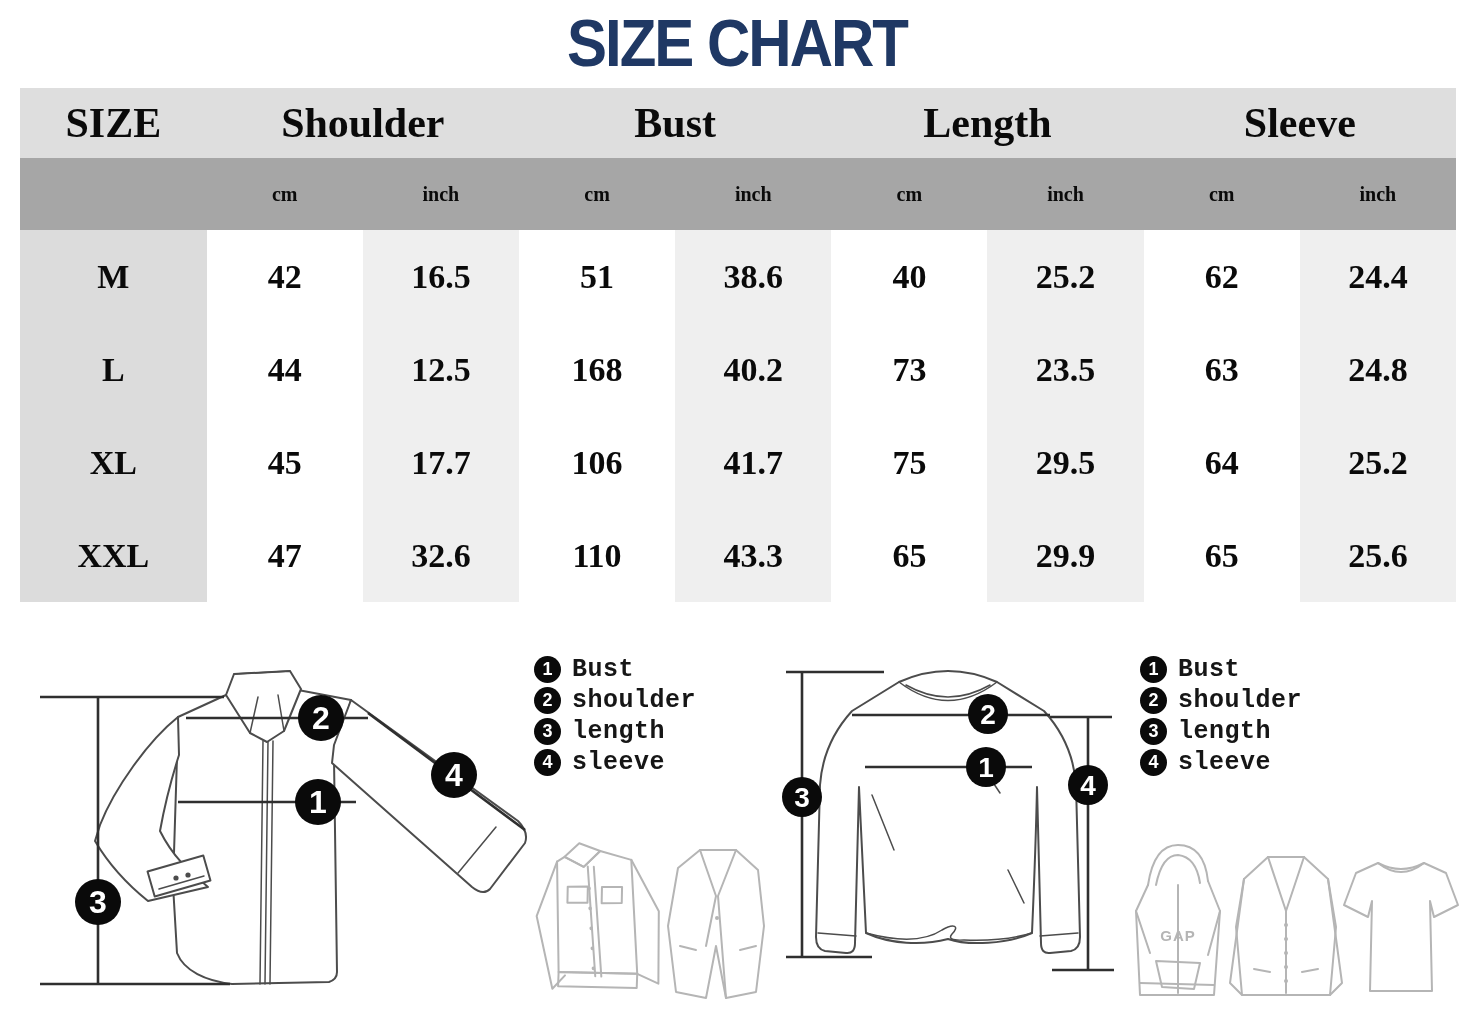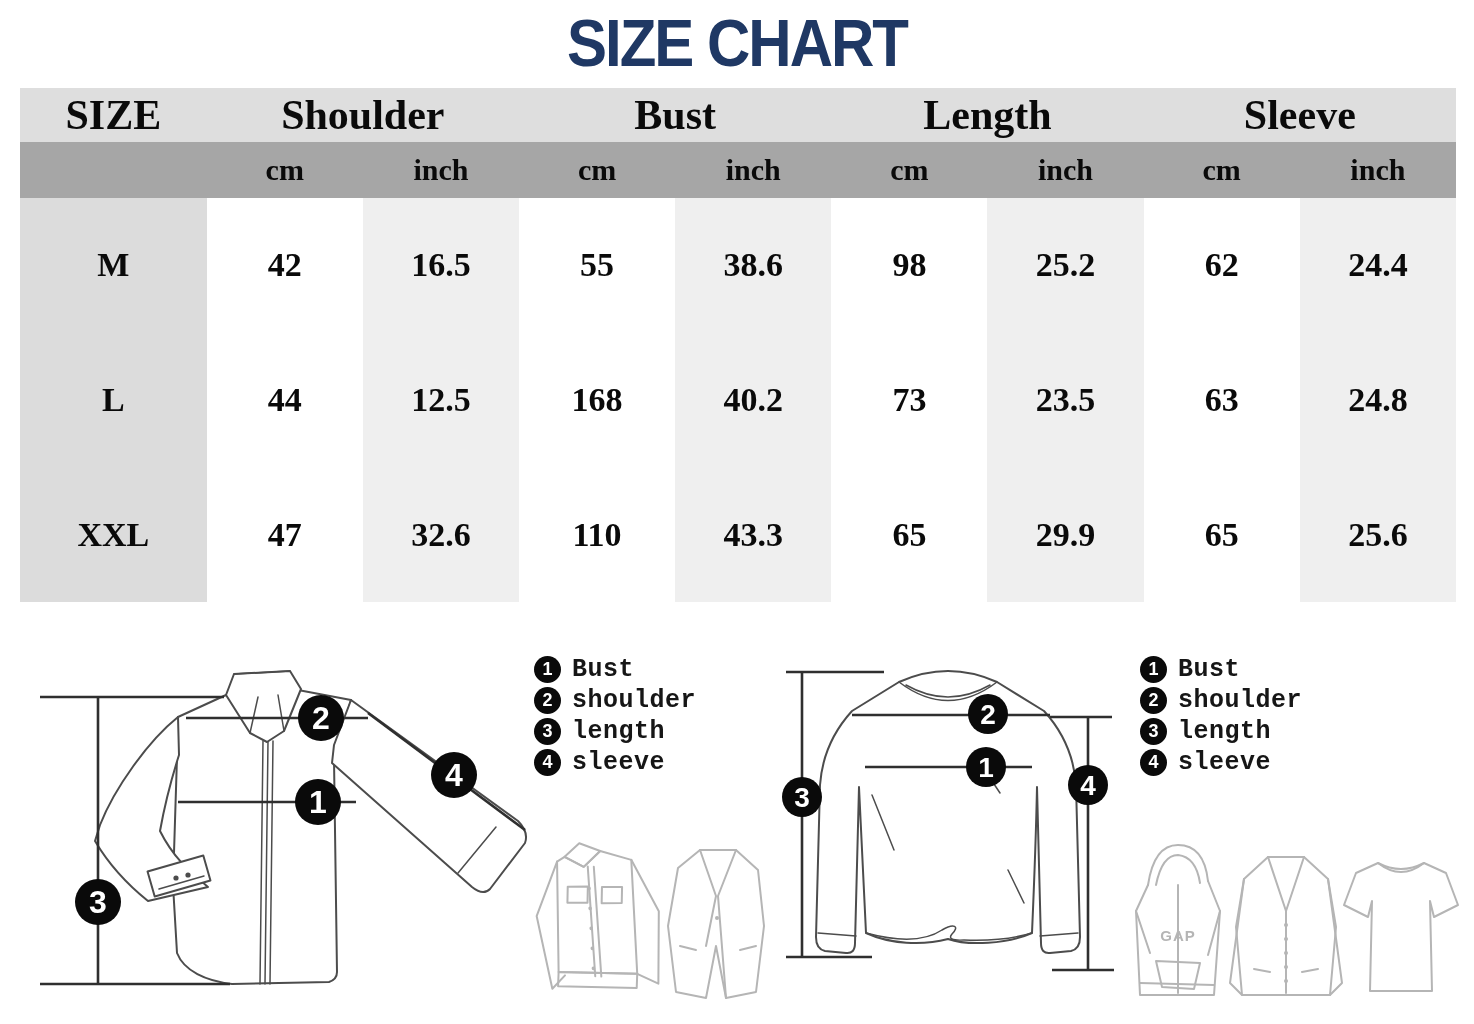--- a/index.html
+++ b/index.html
@@ -10,22 +10,22 @@
   .title-wrap{position:absolute;top:4px;left:0;width:100%;text-align:center;}
   .title{display:inline-block;font-family:"Liberation Sans",sans-serif;font-weight:800;
          font-size:60px;letter-spacing:-2px;color:var(--title,#1f3864);
          transform:scaleY(1.12);transform-origin:top center;}
 
   
   table.size-table{position:absolute;left:20px;top:88px;width:1436px;height:514px;
                    border-collapse:collapse;table-layout:fixed;}
   table.size-table td{text-align:center;vertical-align:middle;font-weight:bold;
                       color:var(--table_text,#0a0a0a);padding:0;}
-  tr.group-row td{background:var(--header_bg,#dedede);font-size:42px;height:54px;}
-  tr.unit-row td{background:var(--subheader_bg,#a6a6a6);font-size:30px;height:56px;}
+  tr.group-row td{background:var(--header_bg,#dedede);font-size:42px;height:70px;}
+  tr.unit-row td{background:var(--subheader_bg,#a6a6a6);font-size:20px;height:72px;}
   tbody.body-rows td{font-size:34px;}
   td.row-size{background:var(--size_col_bg,#dcdcdc);}
   td.cm{background:var(--cm_col_bg,#ffffff);}
   td.inch{background:var(--inch_col_bg,#efefef);}
 
   
   .legend{position:absolute;display:flex;flex-direction:column;gap:4px;}
   .legend-item{display:flex;align-items:center;gap:11px;height:27px;}
   .legend-badge{width:27px;height:27px;border-radius:50%;background:#0a0a0a;color:#fff;
                 display:flex;align-items:center;justify-content:center;
@@ -95,39 +95,50 @@
         <td>inch</td>
         <td>cm</td>
         <td>inch</td>
       </tr>
     </thead>
     <tbody class="body-rows">
         <tr>
           <td class="row-size">M</td>
           <td class="cm">42</td>
           <td class="inch">16.5</td>
-          <td class="cm">55</td>
+          <td class="cm">51</td>
           <td class="inch">38.6</td>
-          <td class="cm">98</td>
+          <td class="cm">40</td>
           <td class="inch">25.2</td>
           <td class="cm">62</td>
           <td class="inch">24.4</td>
         </tr>
         <tr>
           <td class="row-size">L</td>
           <td class="cm">44</td>
           <td class="inch">12.5</td>
           <td class="cm">168</td>
           <td class="inch">40.2</td>
           <td class="cm">73</td>
           <td class="inch">23.5</td>
           <td class="cm">63</td>
           <td class="inch">24.8</td>
         </tr>
         <tr>
+          <td class="row-size">XL</td>
+          <td class="cm">45</td>
+          <td class="inch">17.7</td>
+          <td class="cm">106</td>
+          <td class="inch">41.7</td>
+          <td class="cm">75</td>
+          <td class="inch">29.5</td>
+          <td class="cm">64</td>
+          <td class="inch">25.2</td>
+        </tr>
+        <tr>
           <td class="row-size">XXL</td>
           <td class="cm">47</td>
           <td class="inch">32.6</td>
           <td class="cm">110</td>
           <td class="inch">43.3</td>
           <td class="cm">65</td>
           <td class="inch">29.9</td>
           <td class="cm">65</td>
           <td class="inch">25.6</td>
         </tr>

